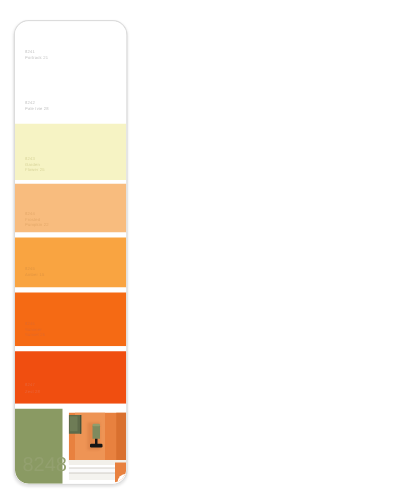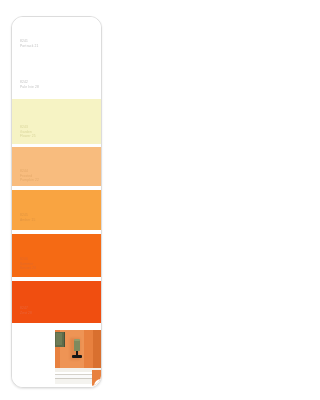--- a/index.html
+++ b/index.html
@@ -152,20 +152,25 @@
       <div class="lbl lt-red" style="top:25px;">
         <span class="ln">8247</span>
         <span class="ln">Zest 28</span>
       </div>
     </div>
 
     <div class="band" style="top:306px;height:4px;background:#ffffff;"></div>
 
     <div class="bottom" style="top:310px;height:60px;">
 
+      <div class="green-swatch" style="height:60px;">
+        <div class="green-lbl lt-green">
+          <span class="ln">8248</span>
+        </div>
+      </div>
 
       <div class="photo" style="top:3px;height:56px;">
         <div class="ph-wall" style="height:40px;"></div>
         <div class="ph-wall-light" style="height:40px;"></div>
         <div class="ph-wall-dark" style="height:40px;"></div>
         <div class="ph-frame">
           <div class="ph-frame-in"></div>
         </div>
         <div class="ph-shadow"></div>
         <div class="ph-candle"></div>

